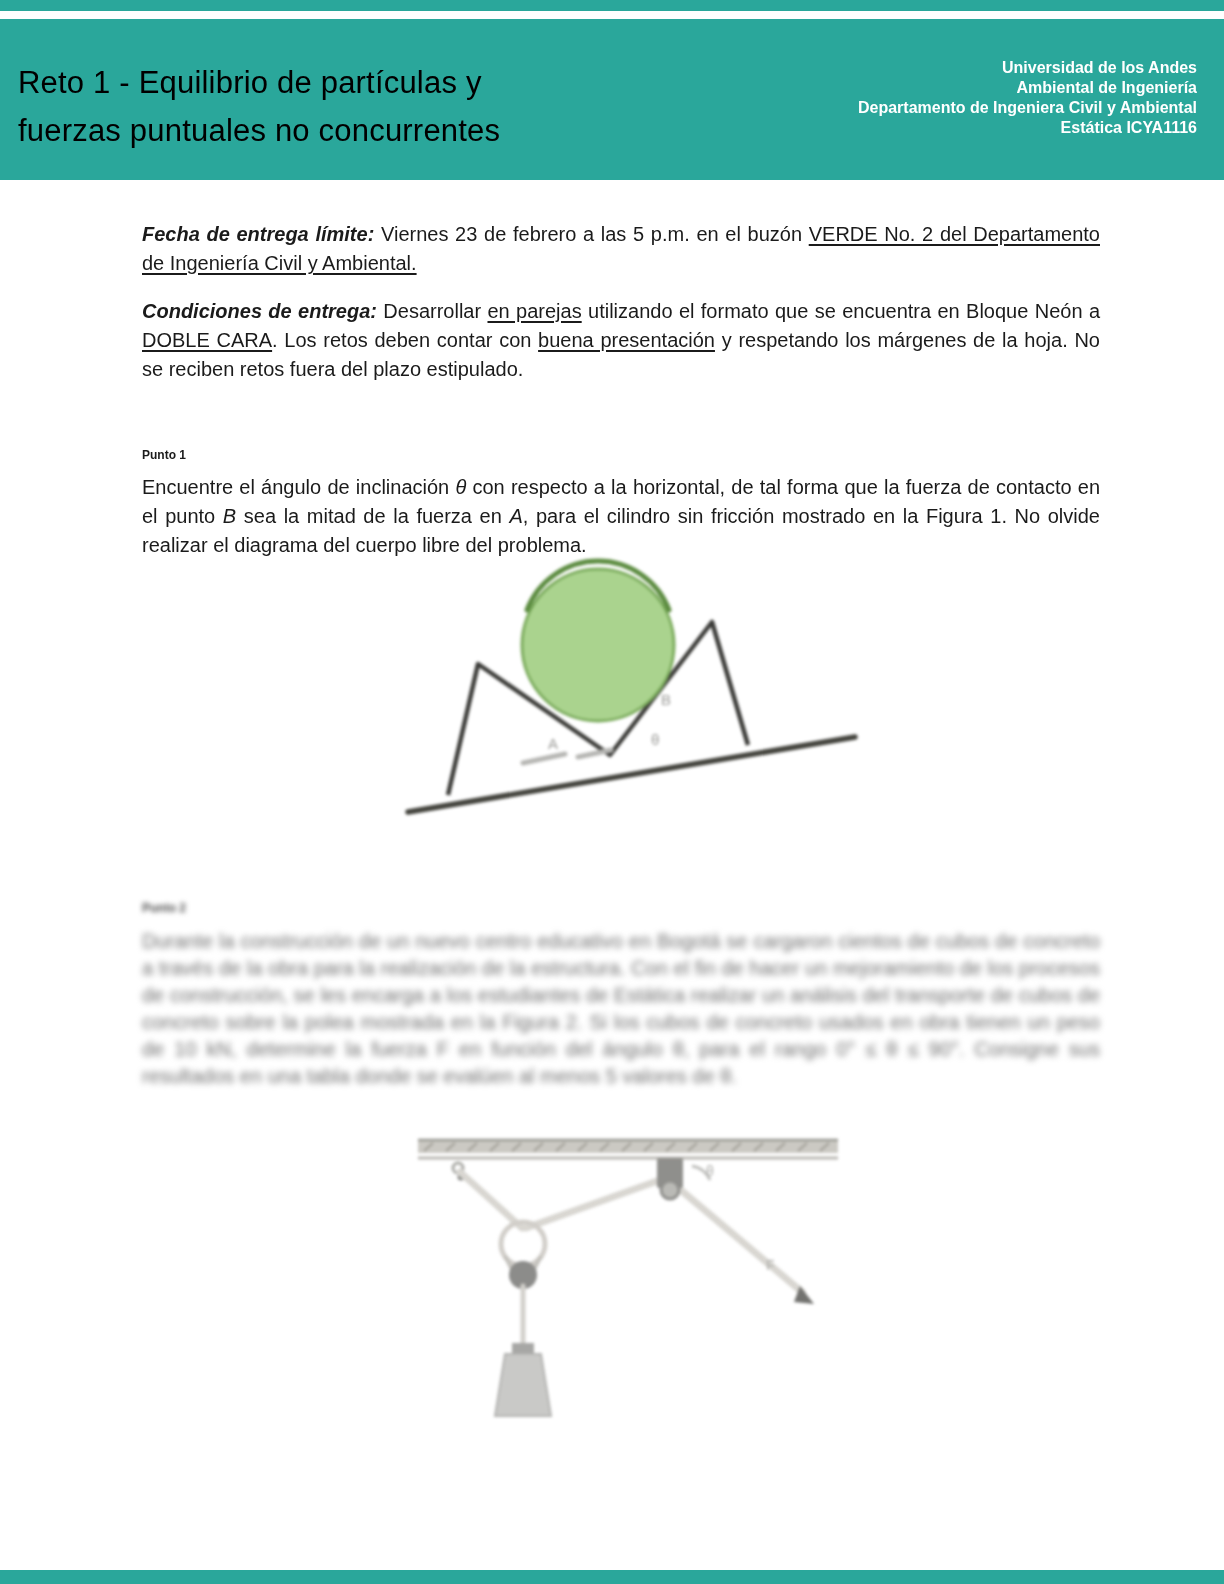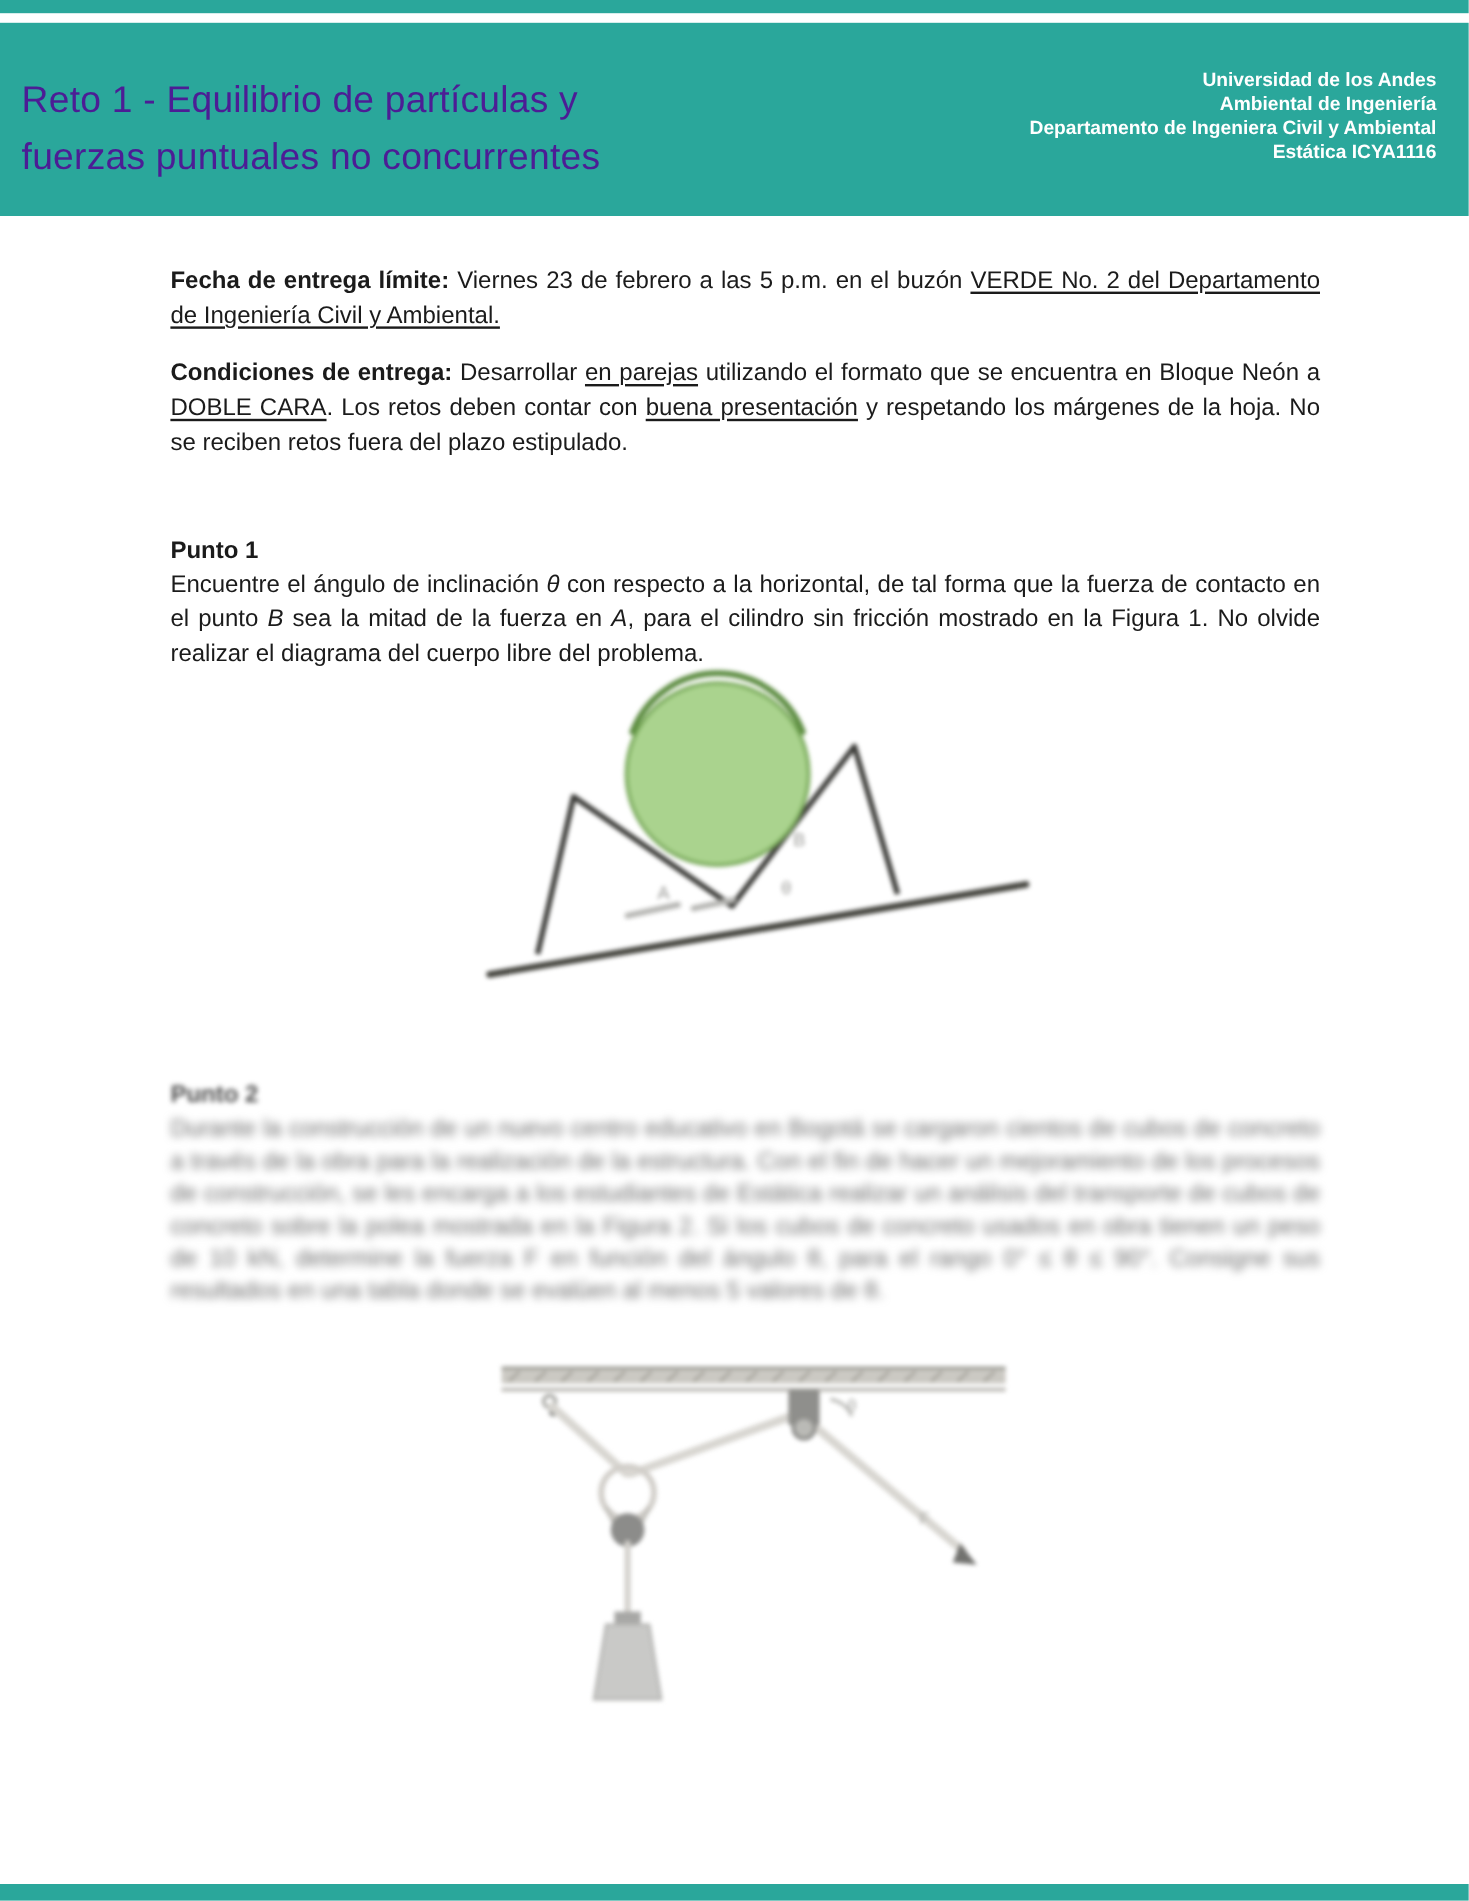--- a/index.html
+++ b/index.html
@@ -2,32 +2,32 @@
 <html style="--accent-teal: #2aa79b; --text: #1b1b1b; --fig-green-fill: #a9d18e; --fig-green-edge: #5d8c42; --fig-line-dark: #3d3d3a; --fig-gray: #c9c7c1;"><head>
 <meta charset="utf-8">
 <style>
   * { margin:0; padding:0; box-sizing:border-box; }
   html,body { width:1224px; height:1584px; background:#ffffff; overflow:hidden;
               font-family:"Liberation Sans", sans-serif; }
   .page { position:relative; width:1224px; height:1584px; background:#fff; }
 
   .top-strip   { position:absolute; left:0; top:0; width:1224px; height:11px; background:var(--accent-teal); }
   .band        { position:absolute; left:0; top:19px; width:1224px; height:161px; background:var(--accent-teal); }
-  .title       { position:absolute; left:18px; top:40px; width:640px; color:#4c1d95; font-weight:400;
+  .title       { position:absolute; left:18px; top:40px; width:640px; color:#000000; font-weight:400;
                  font-size:31px; line-height:48px; white-space:pre-line; letter-spacing:.2px; }
   .inst        { position:absolute; right:27px; top:39px; text-align:right; color:#fff;
                  font-size:16px; line-height:20px; font-weight:700; }
 
   .body-text   { position:absolute; left:142px; width:958px; color:var(--text);
                  font-size:20px; line-height:29px; text-align:justify; }
-  .b  { font-weight:700; }
+  .b  { font-weight:700;font-style:italic; }
   .u  { text-decoration:underline; text-underline-offset:3px; }
   .it { font-style:italic; }
 
-  .h2 { position:absolute; left:142px; color:var(--text); font-size:20px; font-weight:700; }
+  .h2 { position:absolute; left:142px; color:var(--text); font-size:12px; font-weight:700; }
 
   
   .pixel-heading { filter:blur(2.4px); color:#4e4e4e; }
   .pixel-text    { filter:blur(3.4px) saturate(0); color:#6f6f6f; line-height:27px; }
   .pixelate      { filter:blur(1.7px) contrast(1.03); }
 
   .fig { position:absolute; }
 
   .fig1-circle { fill:var(--fig-green-fill); stroke:#7aa95c; stroke-width:3; }
   .fig1-topedge{ fill:none; stroke:var(--fig-green-edge); stroke-width:5; stroke-linecap:round; }

